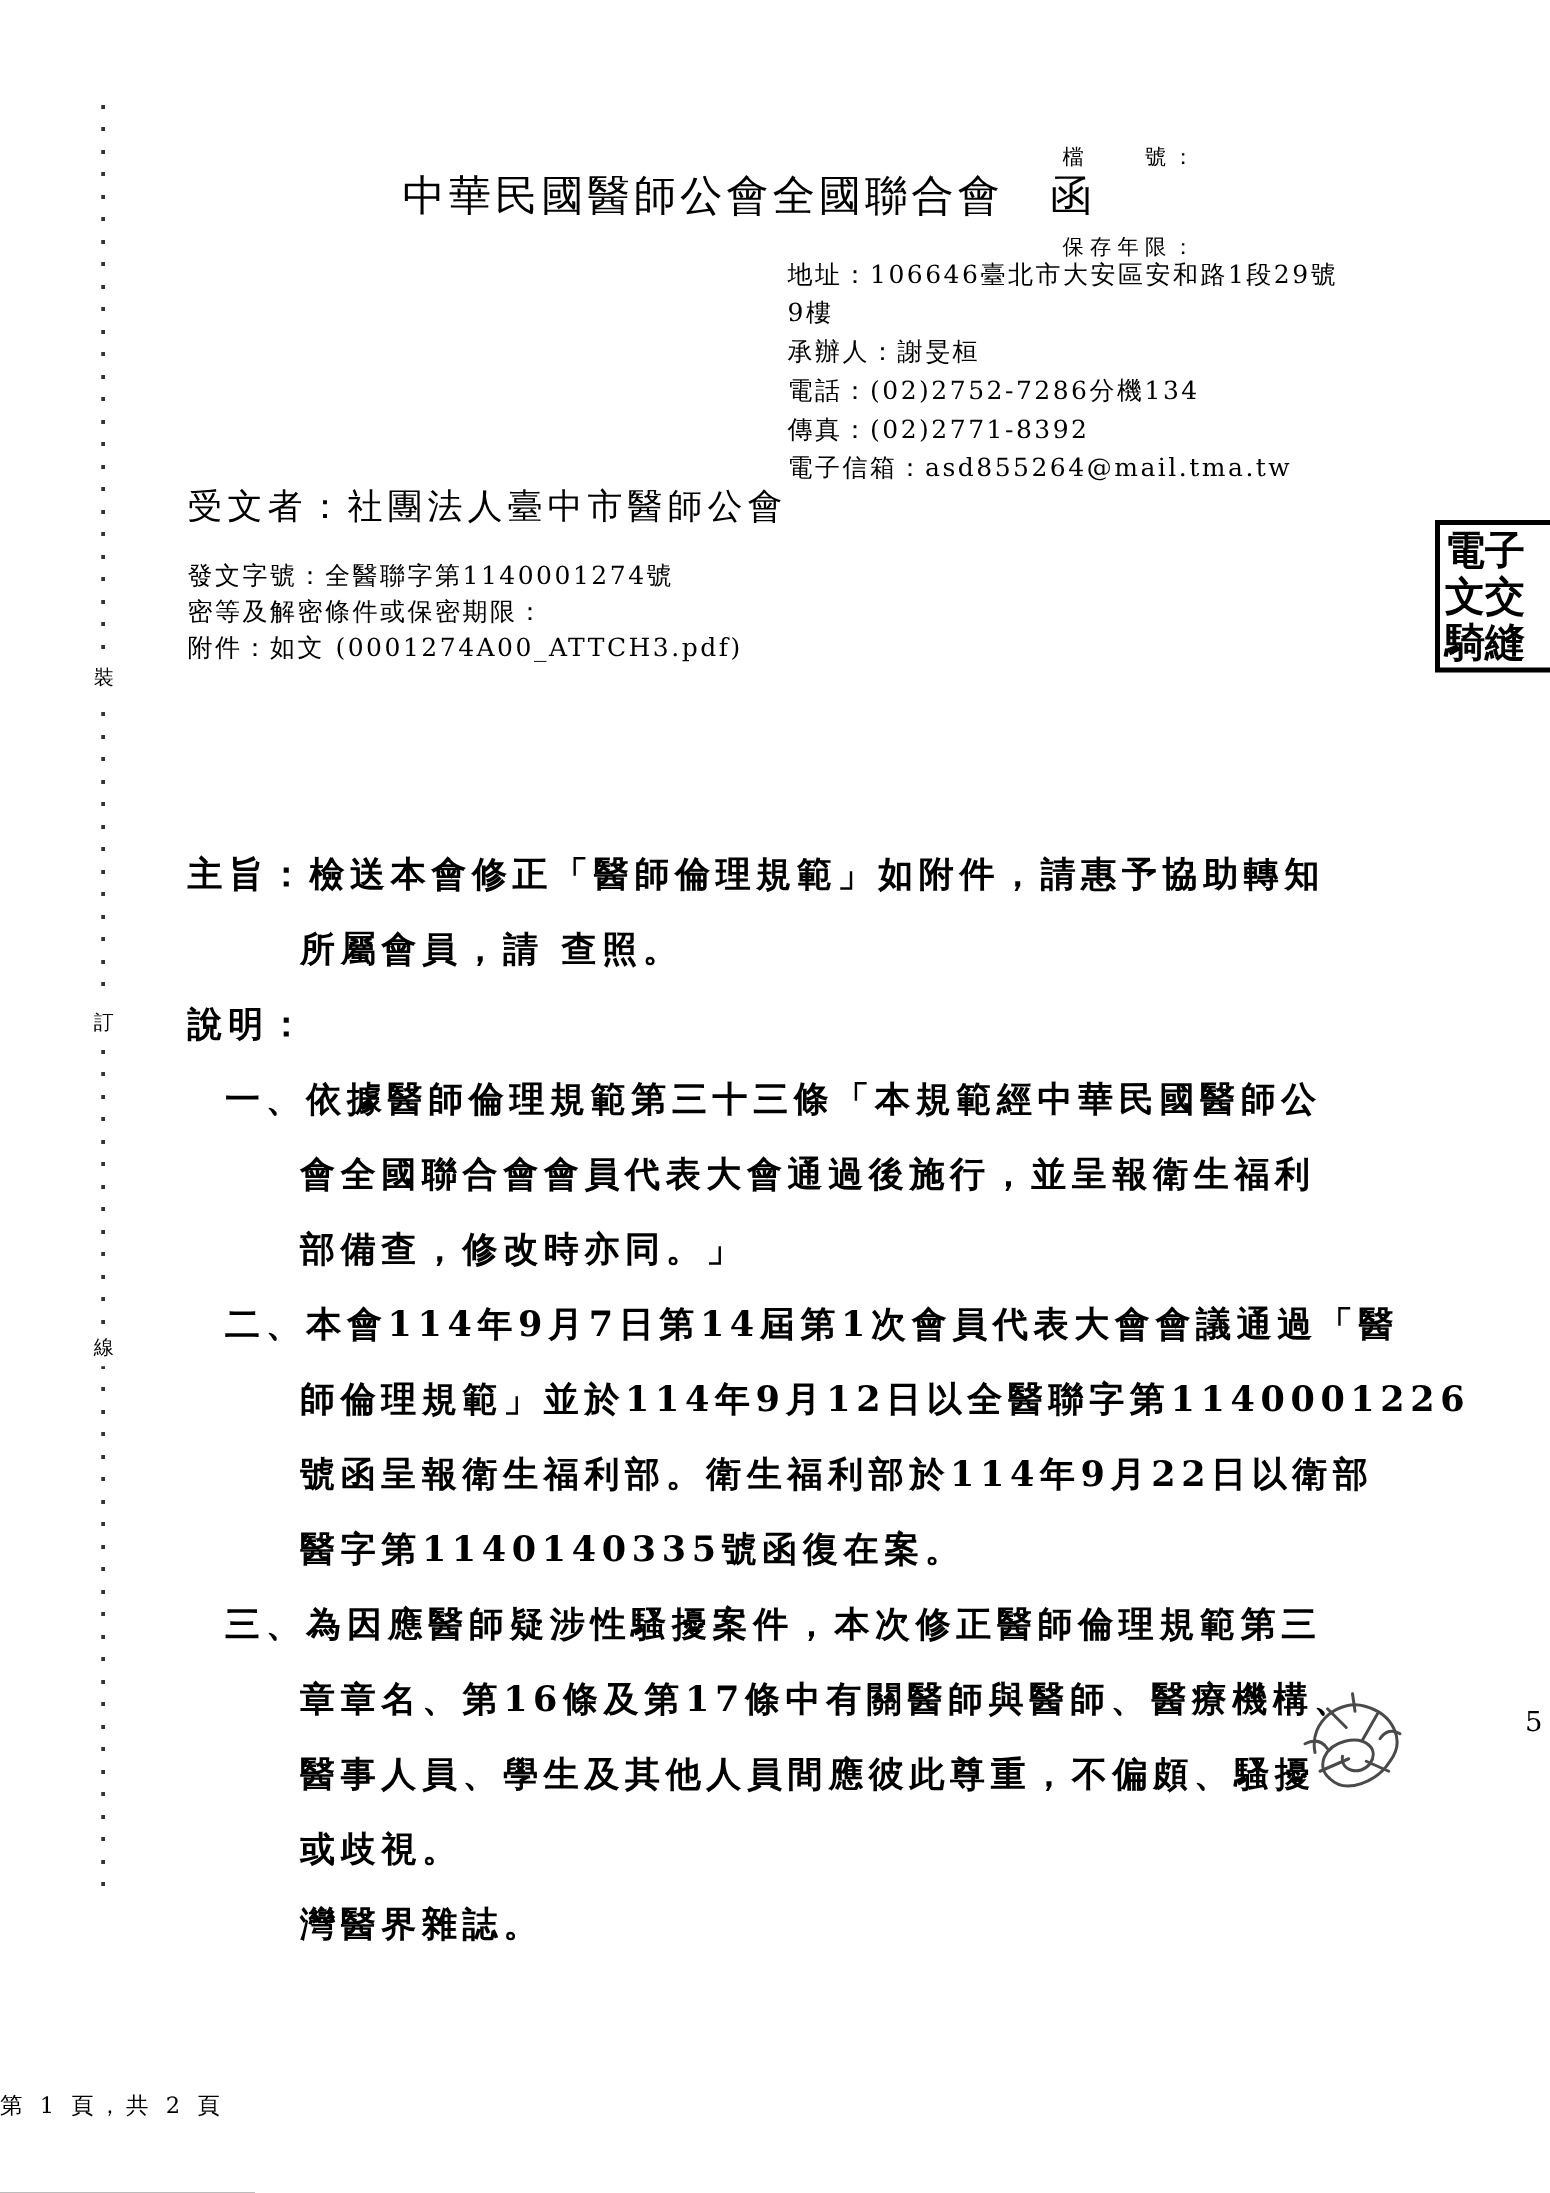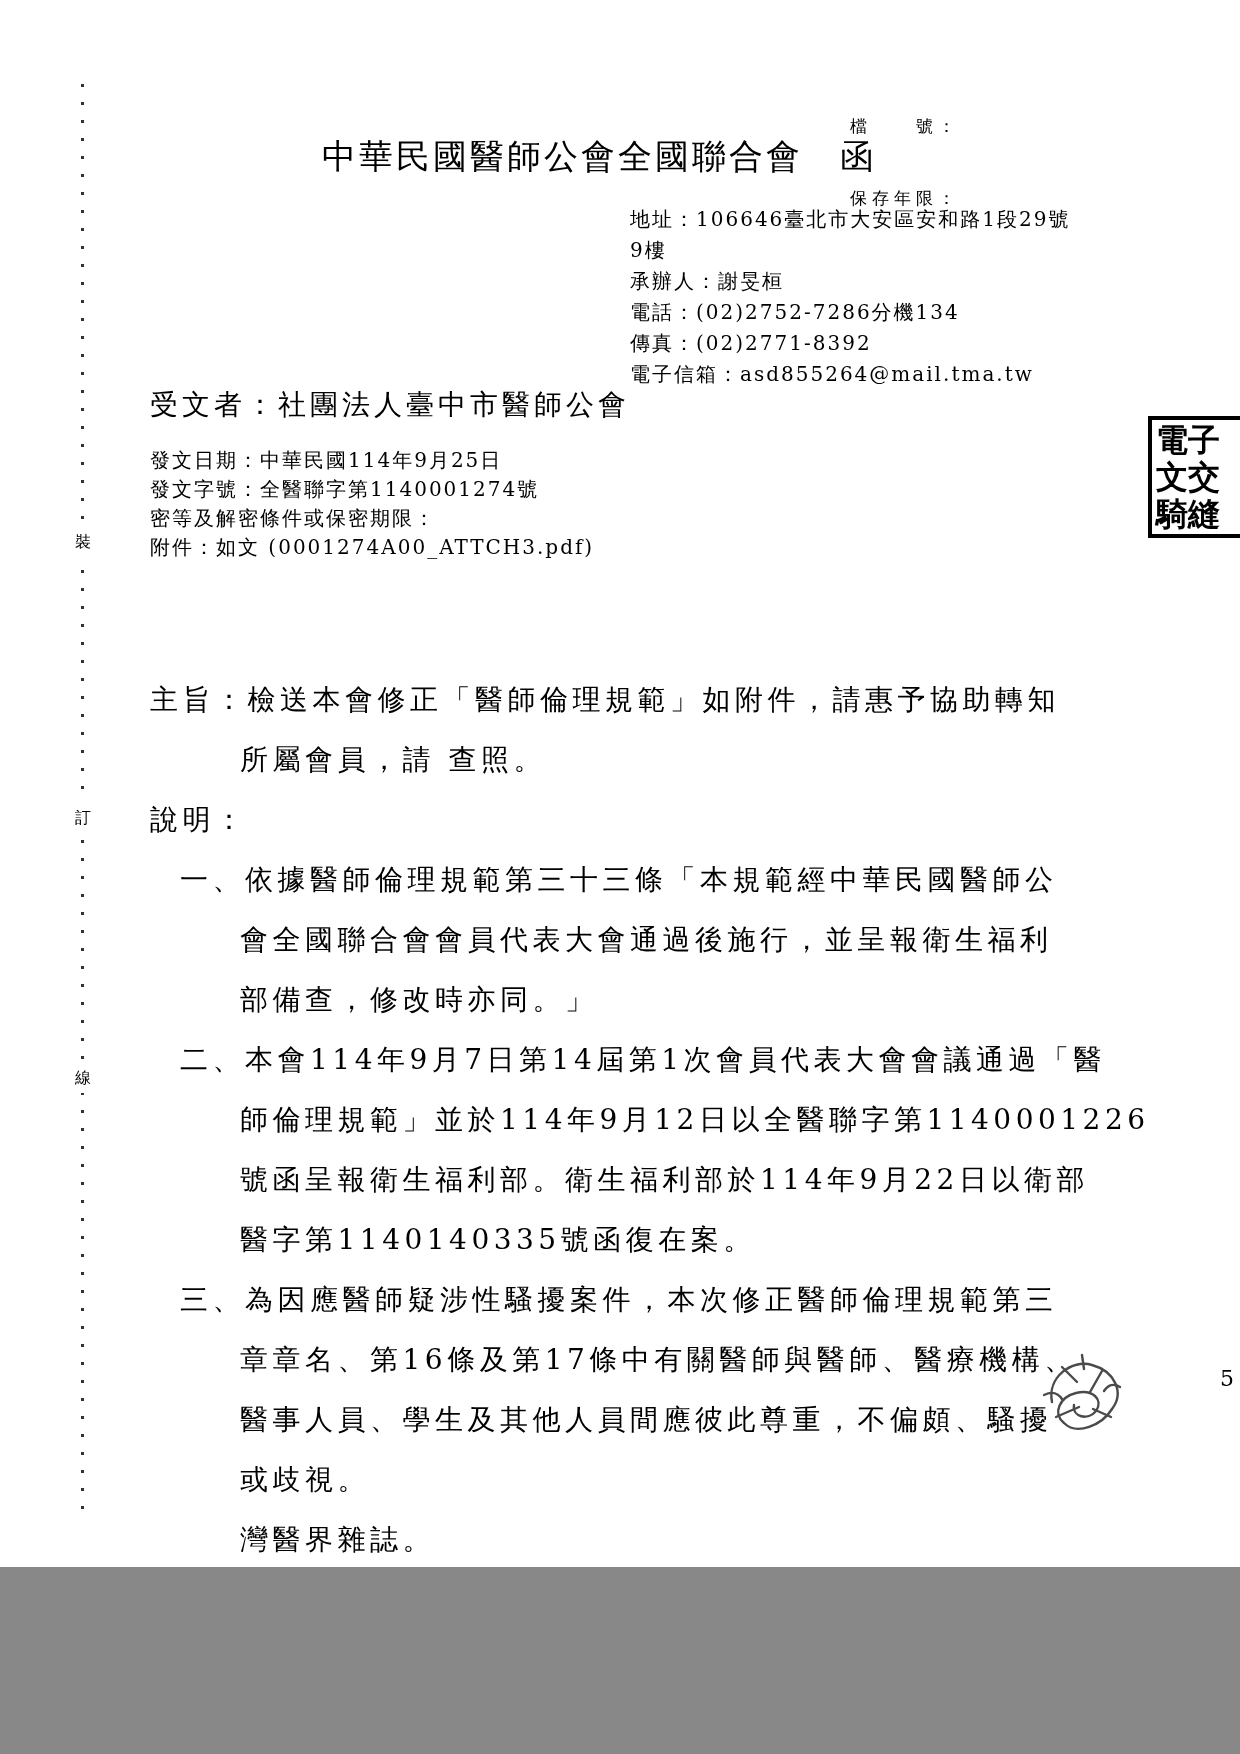--- a/index.html
+++ b/index.html
@@ -1,33 +1,33 @@
 <!DOCTYPE html>
 <html><head>
 <meta charset="utf-8">
 <style>
   html,body{margin:0;padding:0;background:#888;}
   .page{
-    position:relative;width:1240px;height:1567px;margin:0 auto;
+    position:relative;width:1240px;height:1754px;margin:0 auto;
     background:#ffffff;color:#000;overflow:hidden;
     font-family:"DejaVu Serif","Liberation Serif",serif;
   }
   
   .archive-block{position:absolute;left:850px;top:66px;font-size:17px;line-height:24px;letter-spacing:5px;white-space:pre;}
   
   .doc-title{position:absolute;left:322px;top:134px;font-size:34px;letter-spacing:3px;white-space:nowrap;}
   
   .contact-block{position:absolute;left:630px;top:204px;font-size:20px;letter-spacing:2px;line-height:31px;white-space:nowrap;}
   
   .recipient{position:absolute;left:150px;top:386px;font-size:28px;letter-spacing:4px;white-space:nowrap;}
   
   .meta-block{position:absolute;left:150px;top:446px;font-size:20px;letter-spacing:2px;line-height:29px;white-space:nowrap;}
   
   .body-block{position:absolute;left:150px;top:670px;width:950px;font-size:28px;letter-spacing:4.5px;}
-  .body-line{height:60px;line-height:60px;white-space:nowrap;}
+  .body-line{height:60px;line-height:60px;white-space:nowrap;font-weight:bold;}
   .ind0{padding-left:0;}
   .ind1{padding-left:30px;}
   .ind2{padding-left:90px;}
   
   .page-footer{position:absolute;left:0;right:0;top:1672px;text-align:left;font-size:18px;letter-spacing:4px;}
   
   .binding-dots{position:absolute;left:81px;top:84px;height:1432px;width:3px;
     background:repeating-linear-gradient(to bottom,#333 0 3px,transparent 3px 18px);}
   .binding-char{position:absolute;left:70px;width:26px;text-align:center;font-size:16px;background:#fff;padding:4px 0;}
   .bc1{top:528px;} .bc2{top:804px;} .bc3{top:1064px;}
@@ -60,21 +60,20 @@
     <div>9樓</div>
     <div>承辦人：謝旻桓</div>
     <div>電話：(02)2752-7286分機134</div>
     <div>傳真：(02)2771-8392</div>
     <div>電子信箱：asd855264@mail.tma.tw</div>
   </div>
 
   <div class="recipient">受文者：社團法人臺中市醫師公會</div>
 
   <div class="meta-block">
-    <div>發文日期：中華民國114年9月25日</div>
     <div>發文字號：全醫聯字第1140001274號</div>
     <div>密等及解密條件或保密期限：</div>
     <div>附件：如文 (0001274A00_ATTCH3.pdf)</div>
   </div>
 
   <div class="body-block">
     <div class="body-line ind0">主旨：檢送本會修正「醫師倫理規範」如附件，請惠予協助轉知</div>
     <div class="body-line ind2">所屬會員，請 查照。</div>
     <div class="body-line ind0">說明：</div>
     <div class="body-line ind1">一、依據醫師倫理規範第三十三條「本規範經中華民國醫師公</div>

